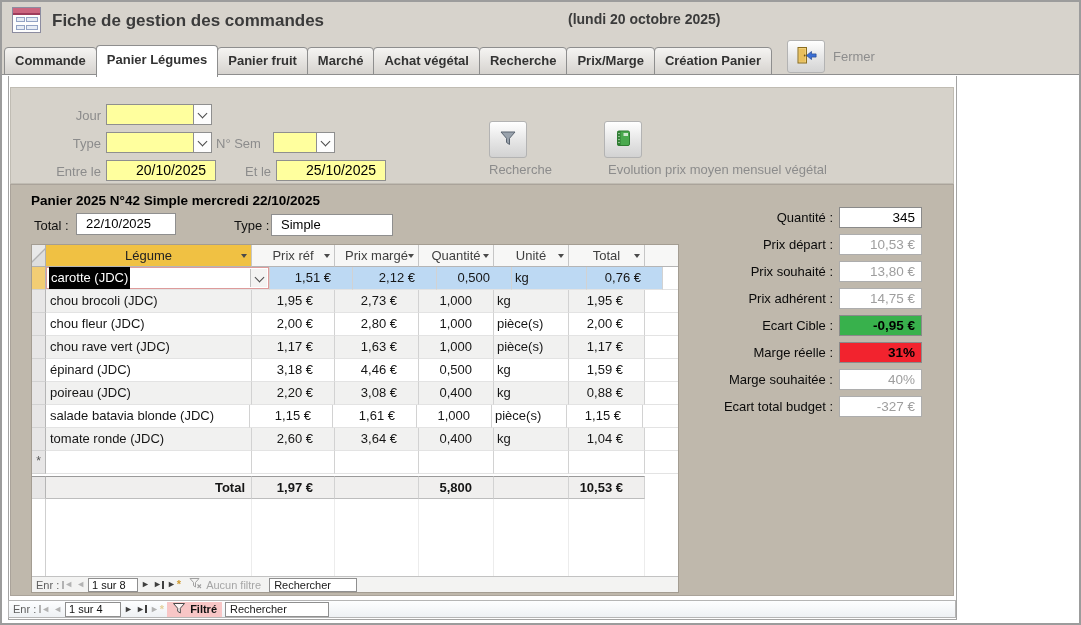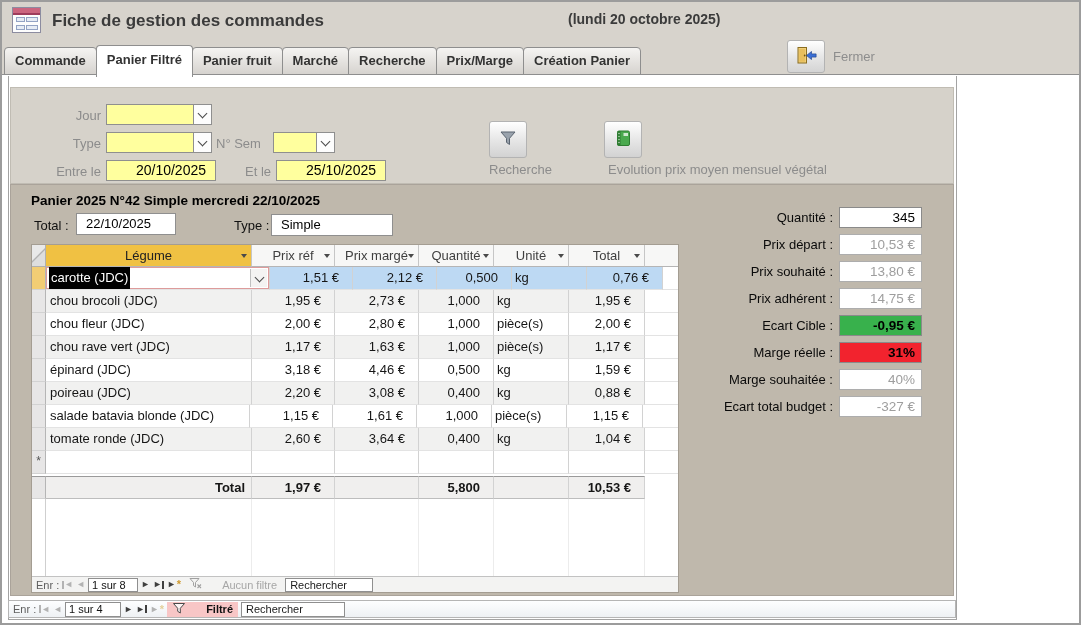--- a/index.html
+++ b/index.html
@@ -64,21 +64,21 @@
   .corner{box-sizing:border-box;background:linear-gradient(135deg,#e9e9e9 44%,#b2b2b2 50%,#dedede 55%);
     border-right:1px solid #b0b0b0;border-bottom:1px solid #b0b0b0}
   .drow{display:flex;height:23px;flex:0 0 23px}
   .cell{box-sizing:border-box;height:23px;line-height:22px;font-size:13px;color:#161616;
     border-right:1px solid #d2d2d2;border-bottom:1px solid #e3e3e3;overflow:hidden;white-space:nowrap}
   .sel{box-sizing:border-box;background:#e7e6e6;border-right:1px solid #b5b5b5;border-bottom:1px solid #d2d2d2;
     font-size:12px;color:#555;text-align:center;line-height:21px}
   .drow.alt .cell{background:#f1f1f0}
   .drow.selected .cell{background:#bdd9f3}
   .drow.selected .sel{background:#f2cd74}
-  .cell.num{text-align:right;padding-right:13px}
+  .cell.num{text-align:right;padding-right:21px}
   .cell.txt{padding-left:4px}
   .cell.unit{padding-left:3px}
   .cell.fill{border-right:0}
   .combo-cell{padding:0;position:relative}
   .combo{position:absolute;inset:0;background:#fff;border:1px solid #dd9b9b;display:flex;align-items:center}
   .combo .seltext{background:#000;color:#fff;font-size:13px;padding:0 2px;margin-left:2px;white-space:nowrap}
   .combo .cbtn2{position:absolute;right:1px;top:1px;bottom:1px;width:16px;background:#f4f3f2;
     border-left:1px solid #c0c0c0;display:flex;align-items:center;justify-content:center}
   .trow{display:flex;height:23px;flex:0 0 23px;margin-top:2px}
   .trow .cell{background:#f0efee;border-top:1px solid #9a9a9a;border-bottom:1px solid #bdbdbd;font-weight:bold}
@@ -91,21 +91,21 @@
   .navbar{display:flex;align-items:center;gap:3px;font-size:11px;color:#5e5e5e;padding-left:4px;box-sizing:border-box}
   .ds-nav{position:absolute;left:0;right:0;bottom:0;height:16px;background:#f3f3f2;border-top:1px solid #c2c2c2}
   .outer-nav{position:absolute;left:-1px;top:524px;width:948px;height:18px;
     background:linear-gradient(#fdfeff,#eef1f4);border:1px solid #b5b5b5}
   .nav-btn{display:flex;align-items:center;color:#3f3f3f;font-size:9px;line-height:9px;cursor:default}
   .nav-btn.dis{color:#b3b3b3}
   .nav-btn .bar{width:2px;height:8px;background:currentColor}
   .nav-pos{box-sizing:border-box;background:#fff;border:1px solid #8f8f8f;height:14px;line-height:12px;
     padding:0 3px;font-size:11px;color:#111;min-width:50px}
   .ast{color:#cf9a2f;font-weight:bold;font-size:11px;line-height:9px;margin-left:1px}
-  .chip{display:flex;align-items:center;gap:20px;height:15px;padding:0 5px}
+  .chip{display:flex;align-items:center;gap:4px;height:15px;padding:0 5px}
   .chip.disabled{color:#a6a6a6}
   .chip.pink{background:#f8c6c6;color:#111;font-weight:bold}
   .nav-search{box-sizing:border-box;background:#fff;border:1px solid #8f8f8f;height:14px;line-height:12px;
     padding:0 4px;font-size:11px;color:#1a1a1a}
   
   .stat-label{position:absolute;left:600px;width:222px;text-align:right;font-size:13px;color:#0a0a0a;height:21px;line-height:21px}
   .stat-box{position:absolute;left:828px;width:83px;height:21px;box-sizing:border-box;background:#fff;
     border:1px solid #adadad;font-size:13.5px;line-height:19px;text-align:right;padding-right:6px;color:#9e9e9e}
   .stat-box.dark{color:#000;border-color:#8a8a8a}
   .stat-box.green{background:#38b14c;color:#000;font-weight:bold;border-color:#8a8a8a}
@@ -126,23 +126,24 @@
       <rect x="14.5" y="10.5" width="11" height="4" fill="#e6ecf5" stroke="#93a3c4"></rect>
       <rect x="4.5" y="18.5" width="8" height="4" fill="#e6ecf5" stroke="#93a3c4"></rect>
       <rect x="14.5" y="18.5" width="11" height="4" fill="#e6ecf5" stroke="#93a3c4"></rect>
     </svg>
   </span>
   <span class="app-title">Fiche de gestion des commandes</span>
   <span class="app-date">(lundi 20 octobre 2025)</span>
 
   <div class="tabbar">
     <div class="tab">Commande</div>
-    <div class="tab active">Panier Filtré</div>
+    <div class="tab active">Panier Légumes</div>
     <div class="tab">Panier fruit</div>
     <div class="tab">Marché</div>
+    <div class="tab">Achat végétal</div>
     <div class="tab">Recherche</div>
     <div class="tab">Prix/Marge</div>
     <div class="tab">Création Panier</div>
   </div>
 
   <button class="fermer-btn">
     <span>
       <svg width="22" height="19" viewBox="0 0 22 19">
         <rect x="3" y="1.5" width="8.5" height="15.5" fill="#f2d382" stroke="#8a6d1f"></rect>
         <rect x="4.2" y="2.8" width="6" height="13" fill="#e8bf5d"></rect>

